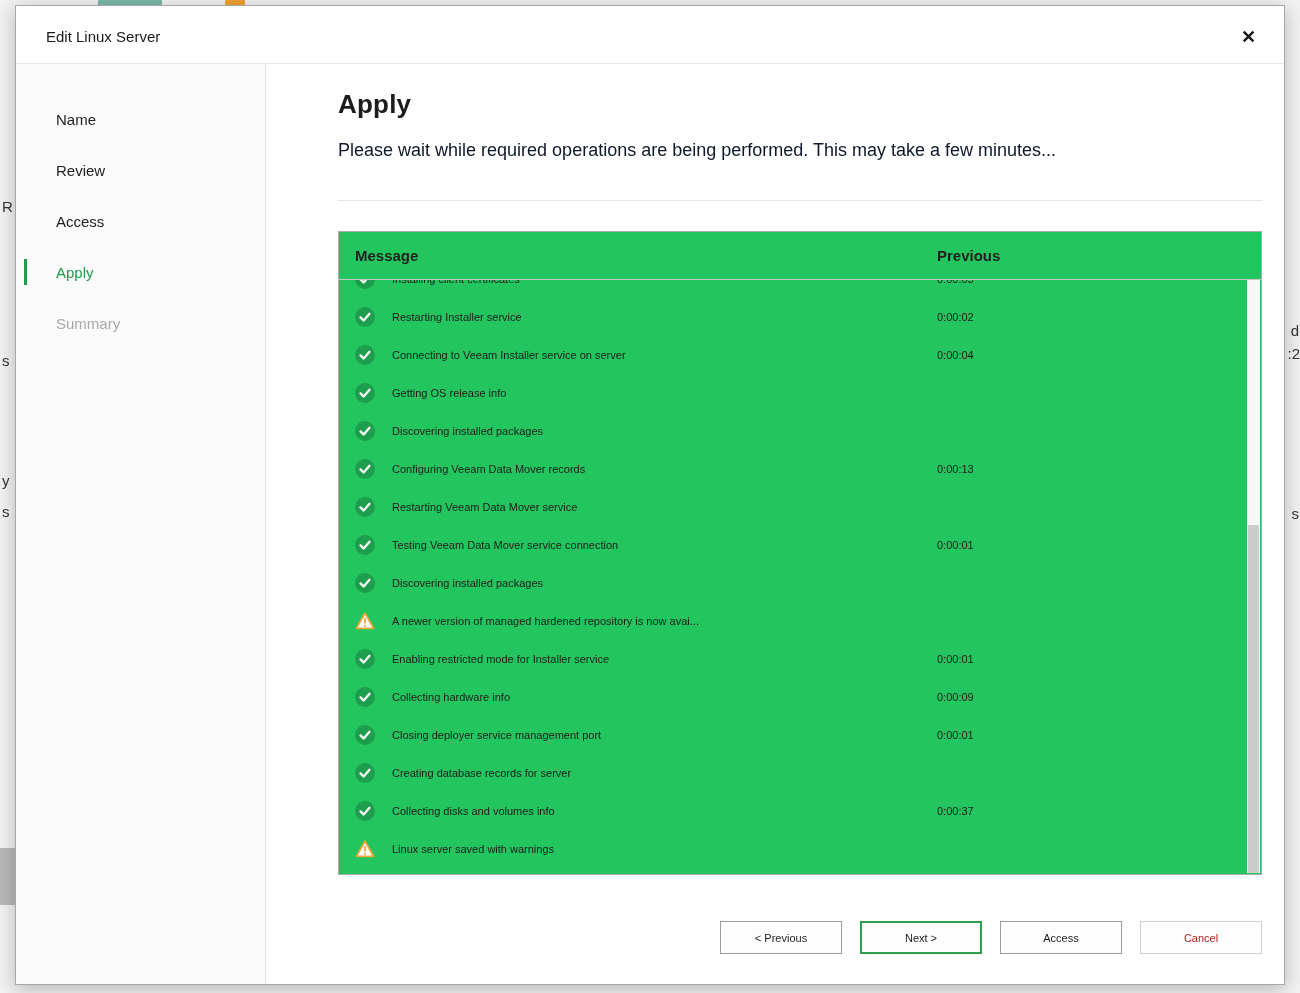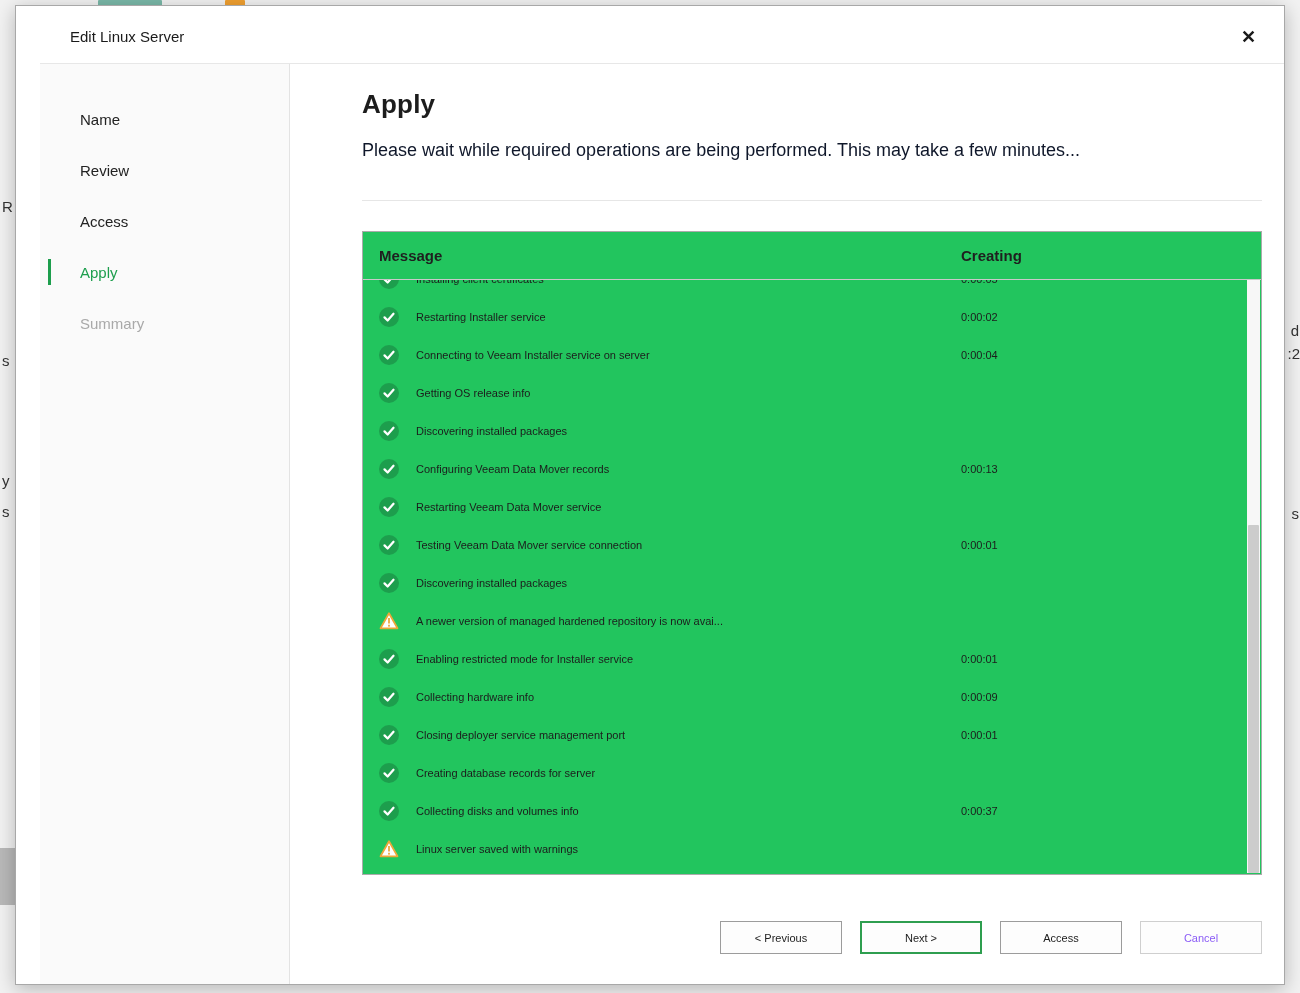--- a/index.html
+++ b/index.html
@@ -19,21 +19,21 @@
   
   .bgfrag{position:absolute;font-size:15px;color:#333;}
   .bg-sliver{position:absolute;top:0;height:6px;border-radius:1px;}
   .bg-block{position:absolute;background:#b9b9b9;}
 
   
   .dialog{
     position:absolute;left:15px;top:5px;width:1270px;height:980px;
     background:#ffffff;border:1px solid #a8a8a8;
     box-shadow:0 4px 18px rgba(0,0,0,.25);
-    display:flex;flex-direction:column;padding-left:24px;
+    display:flex;flex-direction:column;
   }
   .titlebar{
     height:58px;flex:0 0 58px;position:relative;
     border-bottom:1px solid #e7e7e7;
   }
   .titlebar .wtitle{
     position:absolute;left:30px;top:22px;font-size:15px;color:#1a1a1a;
   }
   .titlebar .close{
     position:absolute;right:24px;top:18px;font-size:18px;font-weight:700;
@@ -112,21 +112,21 @@
   
   .footer{
     position:absolute;right:22px;bottom:30px;display:flex;gap:18px;
   }
   .btn{
     width:122px;height:33px;background:#fdfdfd;border:1px solid #9c9c9c;
     font-family:"Liberation Sans", sans-serif;font-size:11px;color:#1c1c1c;
     cursor:pointer;display:flex;align-items:center;justify-content:center;
   }
   .btn.focused{border:2px solid var(--focus-green);}
-  .btn.disabled{color:#8b5cf6;border-color:#cfcfcf;cursor:default;}
+  .btn.disabled{color:#b91c1c;border-color:#cfcfcf;cursor:default;}
 </style>
 </head>
 <body>
 
 <div>
   <div class="bg-sliver" style="left:98px;width:64px;background:#7ab8a8;"></div>
   <div class="bg-sliver" style="left:225px;width:20px;background:#f0a030;"></div>
   <span class="bgfrag" style="left:2px;top:198px;">R</span>
   <span class="bgfrag" style="left:2px;top:352px;">s</span>
   <span class="bgfrag" style="left:2px;top:472px;">y</span>
@@ -170,21 +170,21 @@
     </div>
 
     <div class="main">
       <h1 class="page-title">Apply</h1>
       <p class="page-subtitle">Please wait while required operations are being performed. This may take a few minutes...</p>
       <div class="sep"></div>
 
       <div class="ptable">
         <div class="thead">
           <span class="col-msg">Message</span>
-          <span class="col-dur">Creating</span>
+          <span class="col-dur">Previous</span>
         </div>
         <div class="tbody">
   <div class="msg-row check">
     <span class="ricon check-ic">
       <svg width="20" height="20" viewBox="0 0 16 16">
         <circle cx="8" cy="8" r="8" style="fill:var(--accent-green)"></circle>
         <path d="M4.4 8.3 L6.9 10.8 L11.6 5.4" style="stroke:#fff;stroke-width:1.8;fill:none;stroke-linecap:round;stroke-linejoin:round"></path>
       </svg>
     </span>
 

